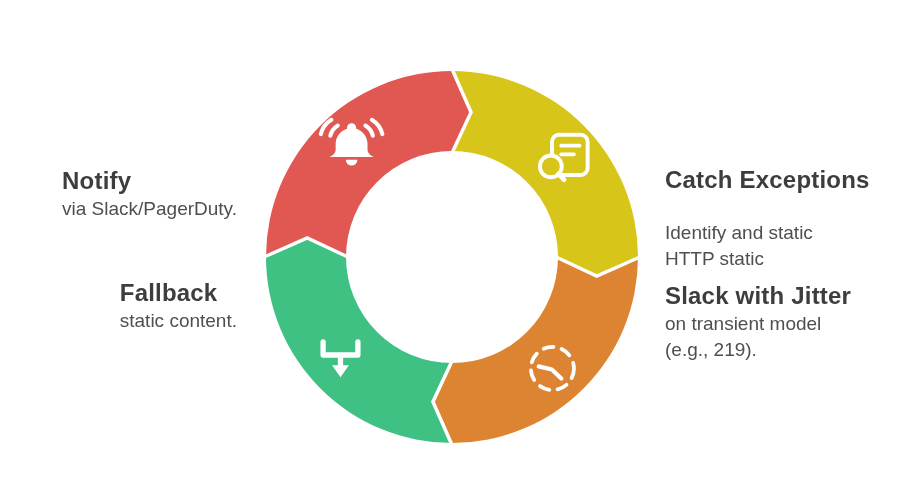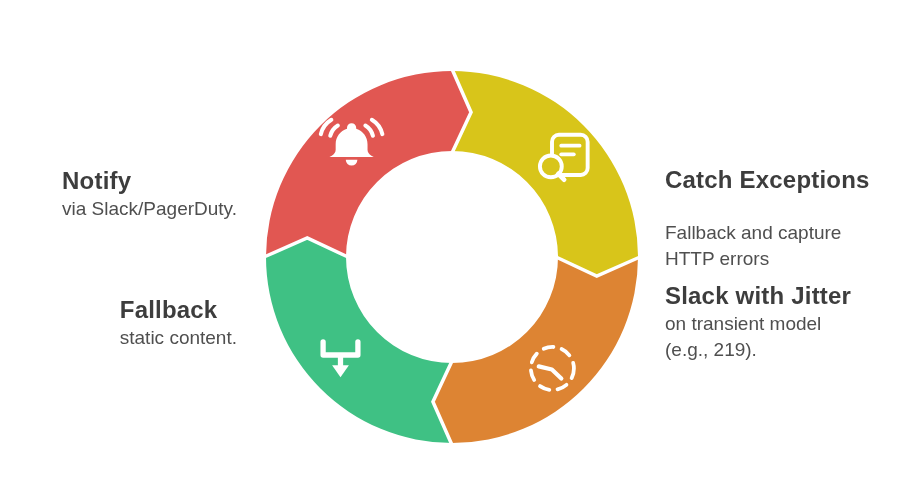--- a/index.html
+++ b/index.html
@@ -66,40 +66,40 @@
             <path d="M10.2,-14.8 q4.3,2.6 5.6,7.6"></path>
             <path d="M15,-19 q6,3.6 7.8,10.6"></path>
           </g>
         </g>
       </g>
     </svg>
 
   <div class="tb left-anchor" style="left:665px;top:128px;margin-top:37px;">
     <h2>Catch Exceptions</h2>
     <div class="desc gap-lg">
-      <div>Fallback and capture</div>
-      <div>HTTP errors</div>
+      <div>Identify and static</div>
+      <div>HTTP static</div>
     </div>
   </div>
 
   <div class="tb left-anchor" style="left:665px;top:281px;">
     <h2>Slack with Jitter</h2>
     <div class="desc">
       <div>on transient model</div>
       <div>(e.g., 219).</div>
     </div>
   </div>
 
   <div class="tb right-anchor" style="right:663px;top:166px;">
     <h2>Notify</h2>
     <div class="desc">
       <div>via Slack/PagerDuty.</div>
     </div>
   </div>
 
-  <div class="tb right-anchor" style="right:663px;top:295px;">
+  <div class="tb right-anchor" style="right:663px;top:278px;">
     <h2>Fallback</h2>
     <div class="desc">
       <div>static content.</div>
     </div>
   </div>
 
 </div>
 
 </body></html>

